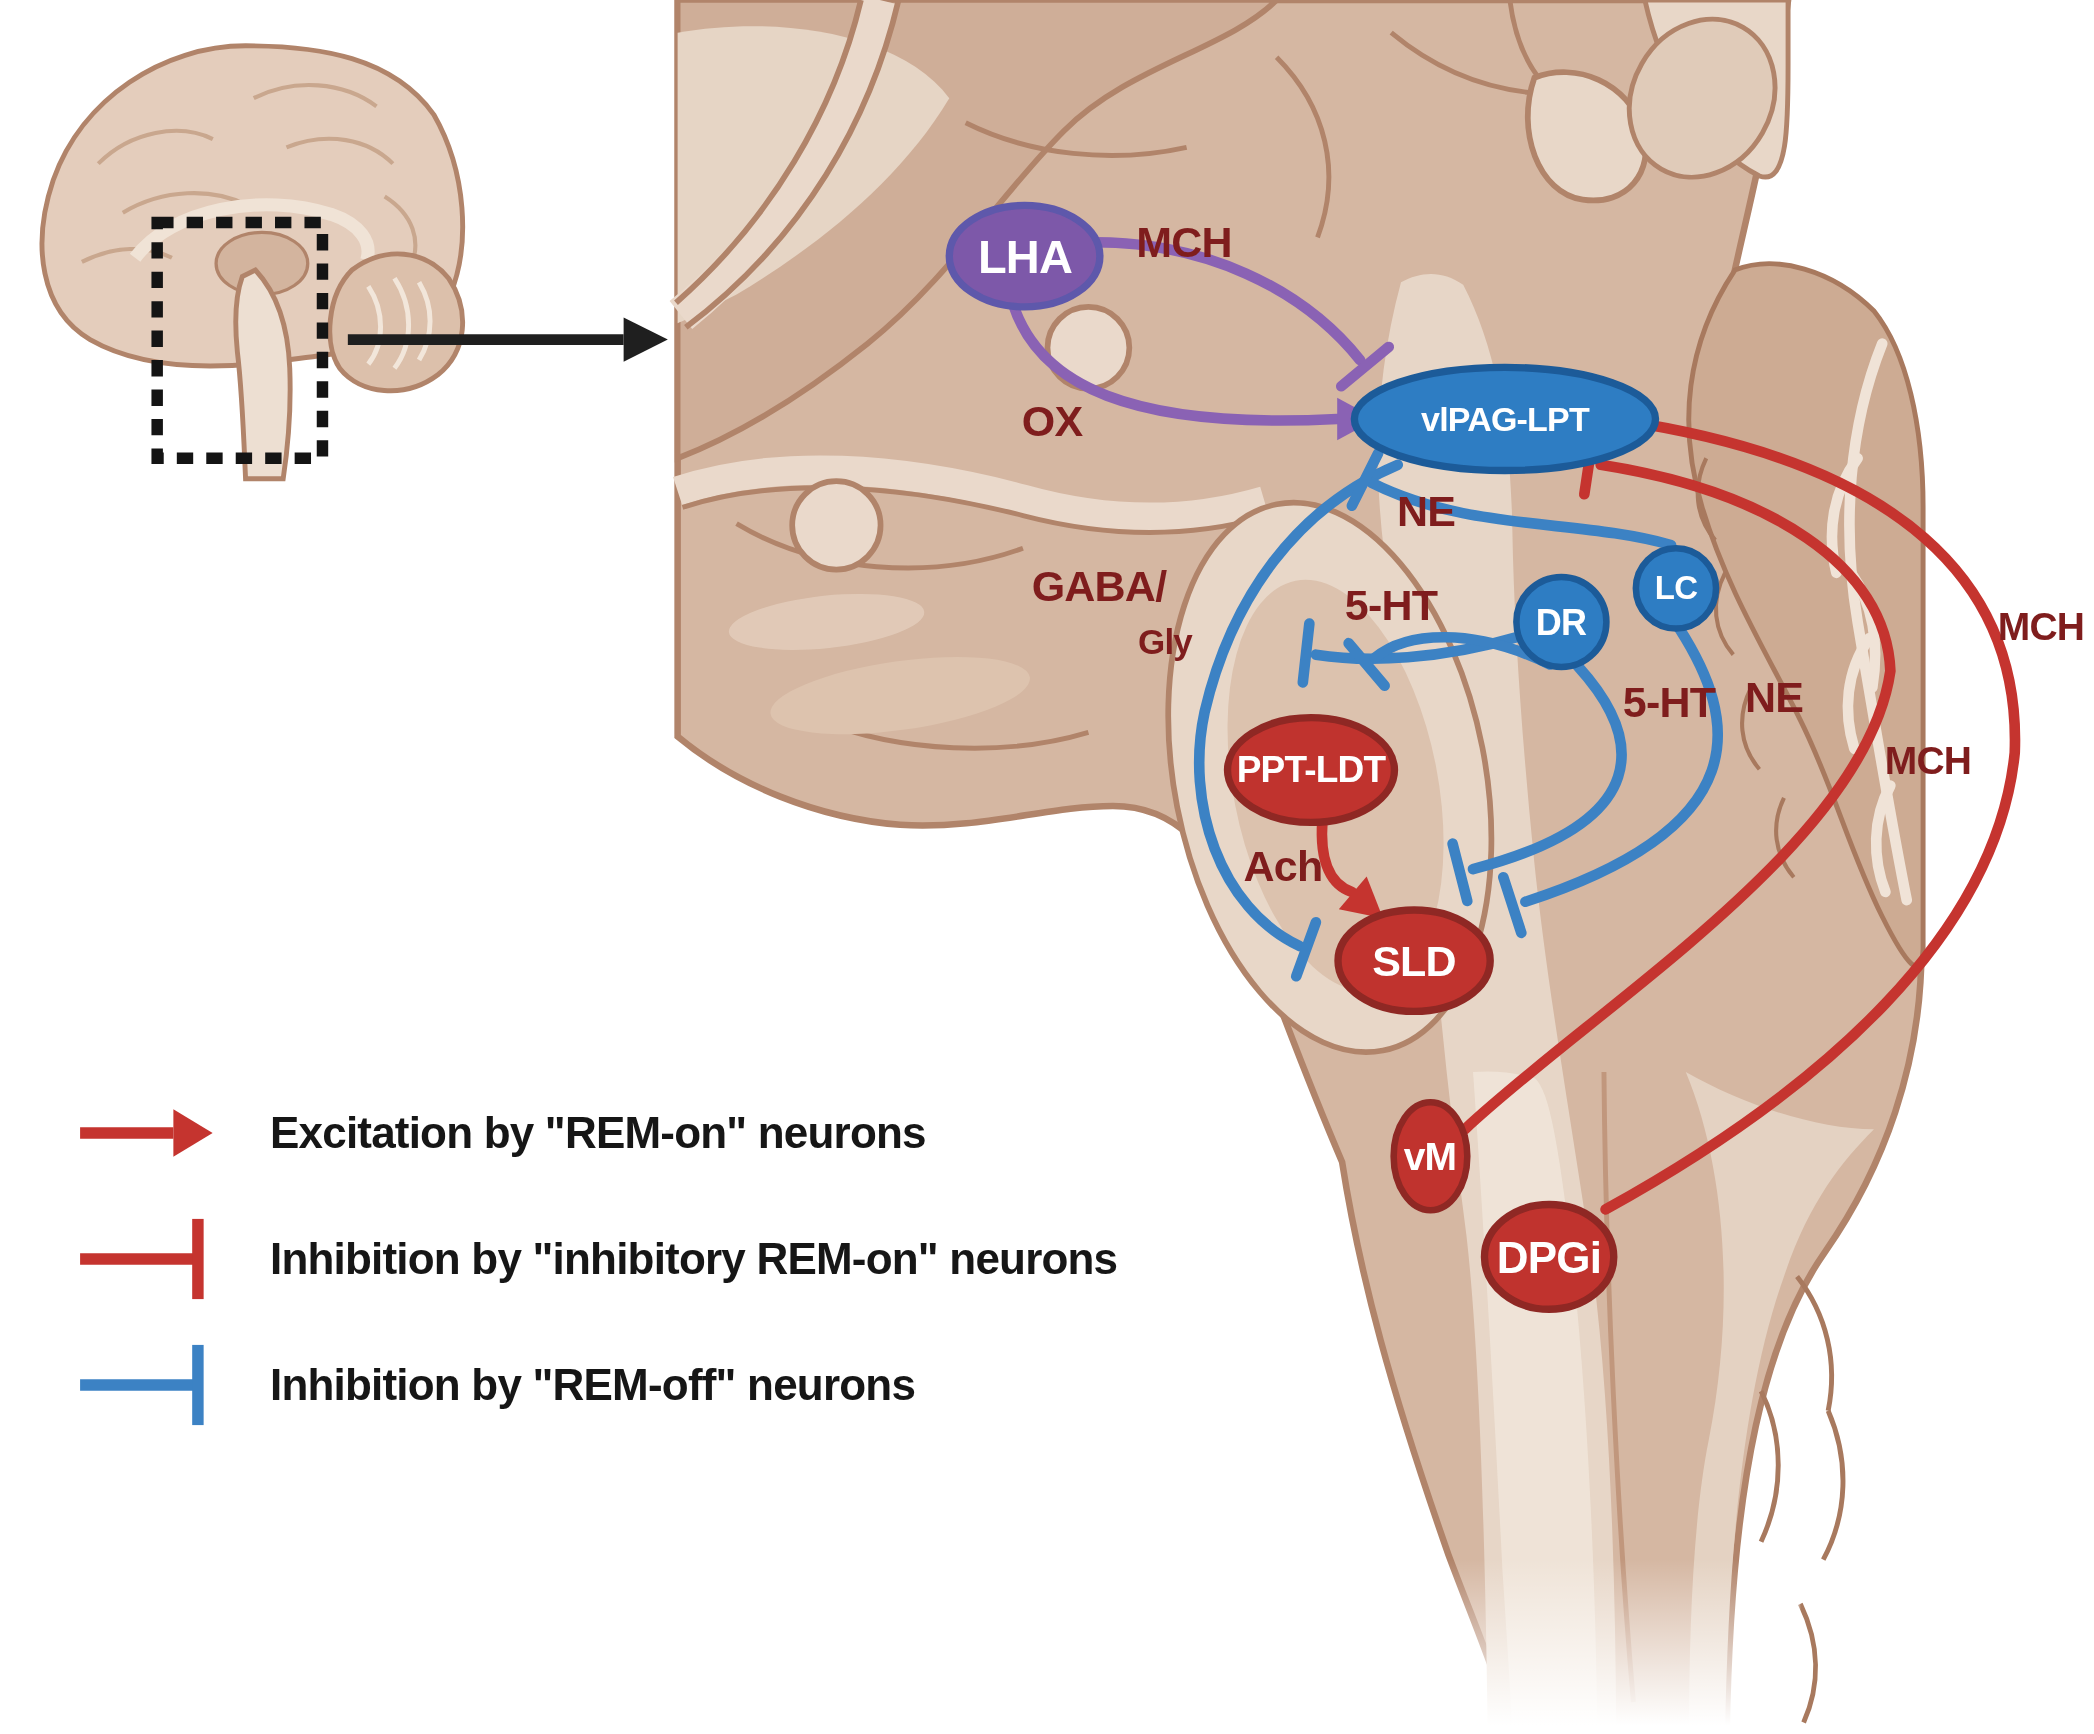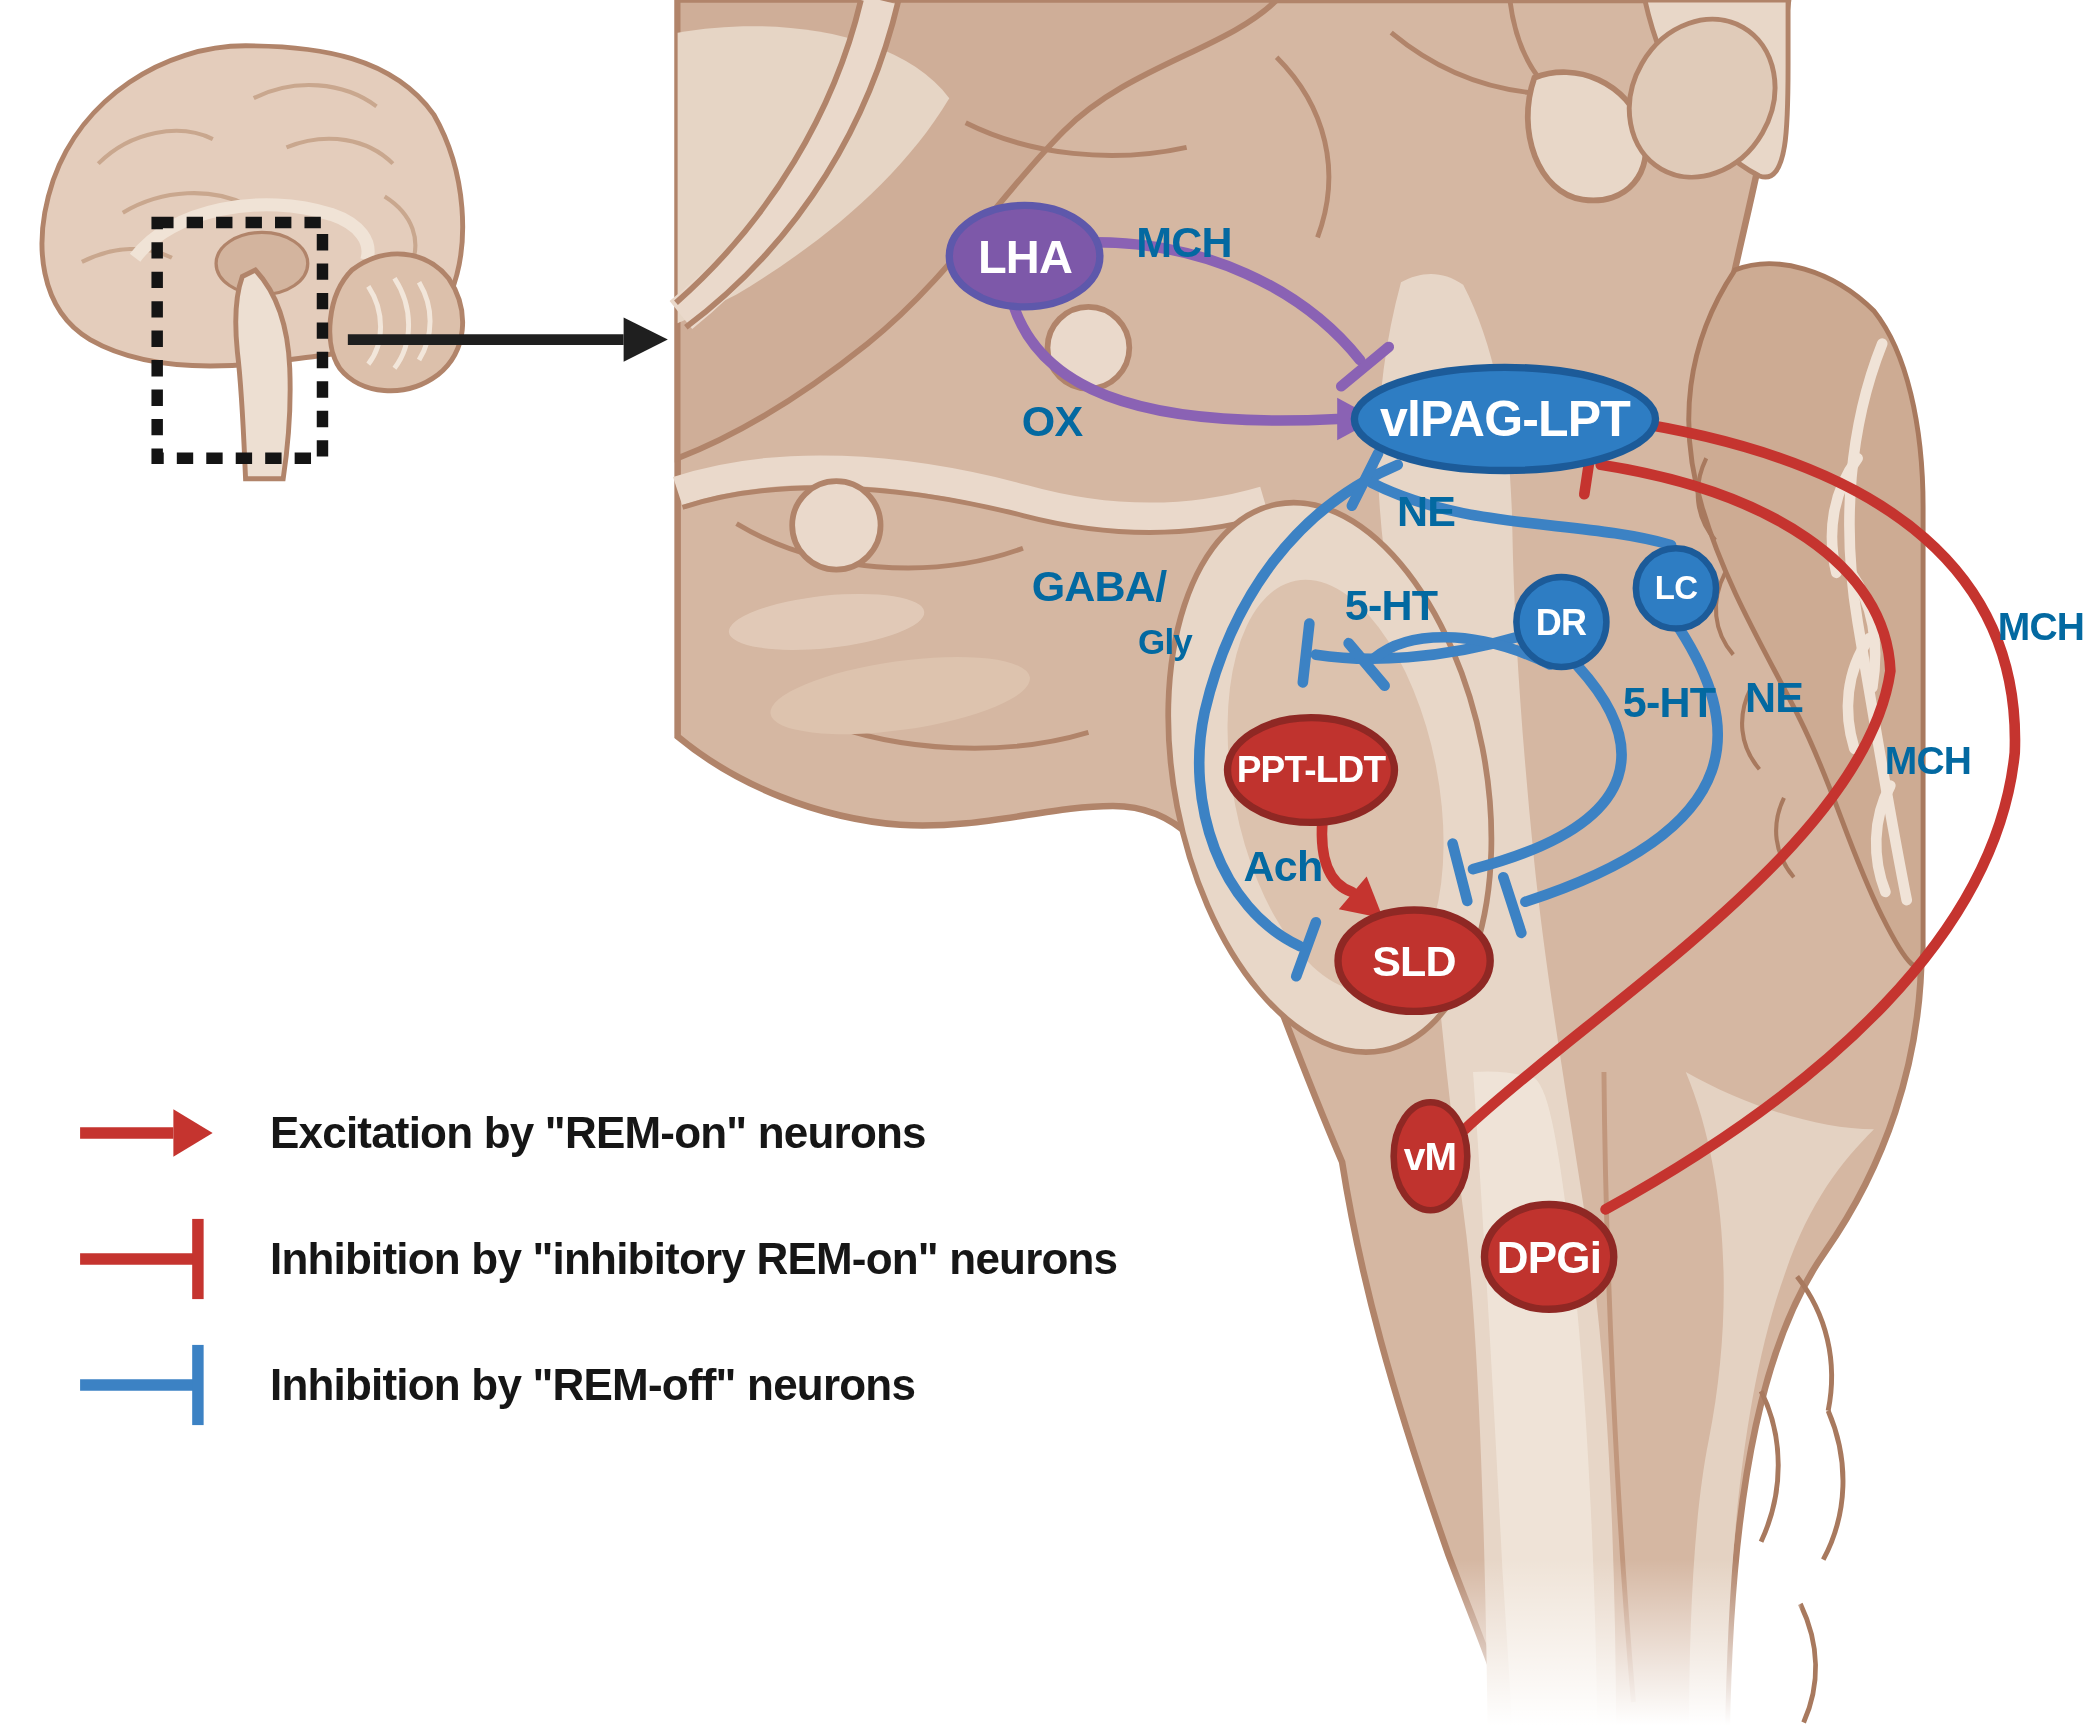--- a/index.html
+++ b/index.html
@@ -1,19 +1,19 @@
 <!DOCTYPE html>
 <html style="font-size:13px"><head>
 <meta charset="utf-8">
 <style>
   html,body{margin:0;padding:0;background:#ffffff;}
   body{width:2095px;height:1734px;overflow:hidden;font-family:"Liberation Sans",sans-serif;}
   .stage{position:relative;width:2095px;height:1554px;background:#fff;}
   .stage > svg{position:absolute;inset:0;display:block;}
-  .lbl{position:absolute;transform:translate(-50%,-50%);font-weight:700;color:#0369a1;
+  .lbl{position:absolute;transform:translate(-50%,-50%);font-weight:700;color:#7f1d1d;
        white-space:nowrap;letter-spacing:-0.8px;font-family:"Liberation Sans",sans-serif;z-index:5;}
   .lbl.w{color:#ffffff;}
   .legend-row{position:absolute;left:75px;display:flex;align-items:center;height:90px;z-index:6;}
   .legend-sym{width:146px;height:90px;flex:0 0 auto;}
   .legend-text{margin-left:49px;font:700 44px/1.1 "Liberation Sans",sans-serif;color:#161616;
        letter-spacing:-0.8px;white-space:nowrap;}
 </style>
 </head>
 <body>
 
@@ -181,21 +181,21 @@
     <circle cx="1908" cy="760" r="55" fill="#2e7dc3" stroke="#1c5b99" stroke-width="8"></circle>
     <circle cx="2048" cy="719" r="49" fill="#2e7dc3" stroke="#1c5b99" stroke-width="8"></circle>
     <ellipse cx="1602" cy="941" rx="102" ry="64" fill="#c0332e" stroke="#8f2824" stroke-width="9"></ellipse>
     <ellipse cx="1728" cy="1174" rx="93" ry="62" fill="#c0332e" stroke="#8f2824" stroke-width="9"></ellipse>
     <ellipse cx="1748" cy="1413" rx="45" ry="66" fill="#c0332e" stroke="#8f2824" stroke-width="8"></ellipse>
     <ellipse cx="1893" cy="1536" rx="79" ry="64" fill="#c0332e" stroke="#8f2824" stroke-width="9"></ellipse>
   </g>
 </svg>
 
 <span class="lbl w" style="left:1025px;top:256px;font-size:47px">LHA</span>
-<span class="lbl w" style="left:1505px;top:419px;font-size:50px">vlPAG-LPT</span>
+<span class="lbl w" style="left:1505px;top:419px;font-size:34px">vlPAG-LPT</span>
 <span class="lbl w" style="left:1561px;top:623px;font-size:36px">DR</span>
 <span class="lbl w" style="left:1676px;top:588px;font-size:33px">LC</span>
 <span class="lbl w" style="left:1311px;top:770px;font-size:37px">PPT-LDT</span>
 <span class="lbl w" style="left:1414px;top:961px;font-size:43px">SLD</span>
 <span class="lbl w" style="left:1430px;top:1157px;font-size:39px">vM</span>
 <span class="lbl w" style="left:1549px;top:1258px;font-size:44px">DPGi</span>
 
 <span class="lbl" style="left:1184px;top:242px;font-size:43px">MCH</span>
 <span class="lbl" style="left:1052px;top:421px;font-size:43px">OX</span>
 <span class="lbl" style="left:1426px;top:511px;font-size:43px">NE</span>

